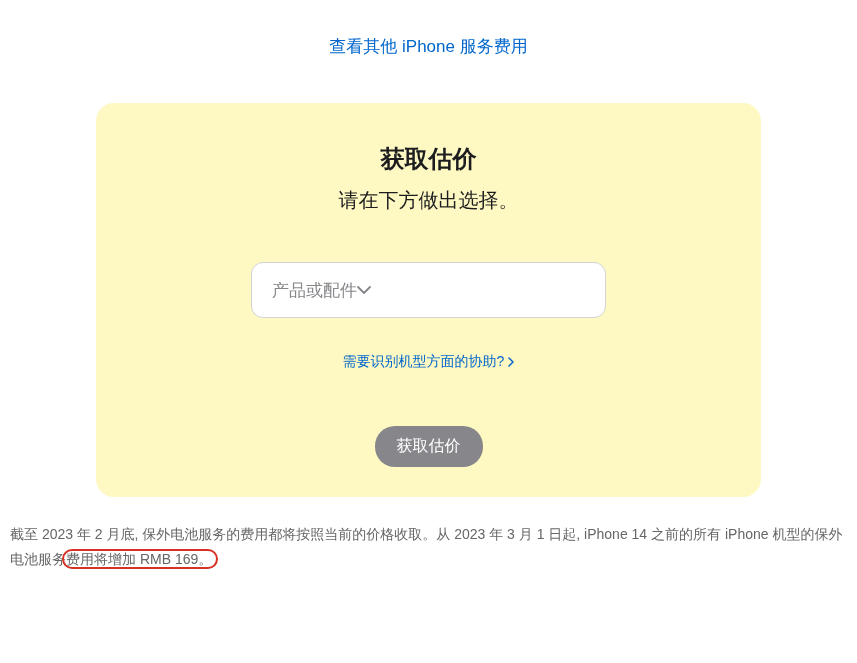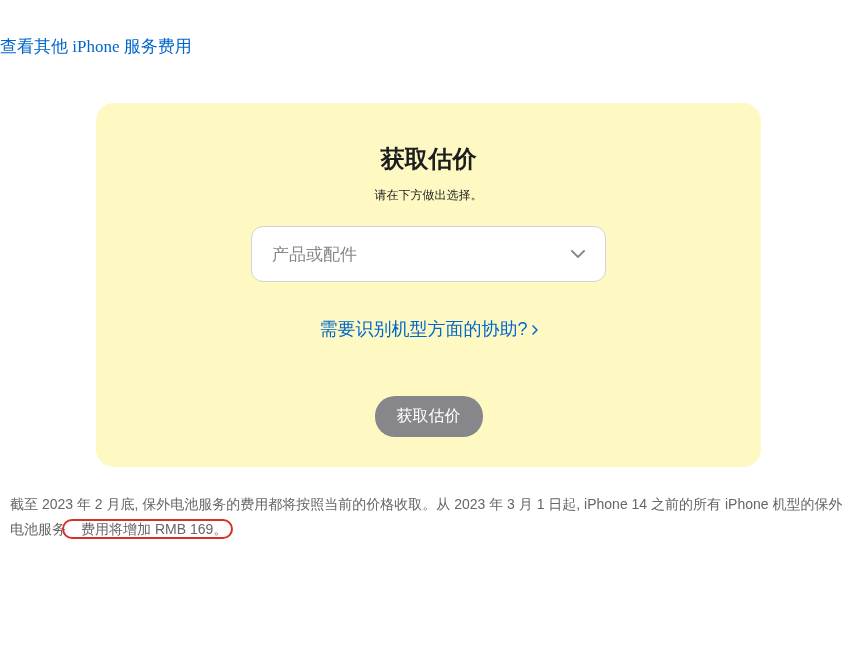--- a/index.html
+++ b/index.html
@@ -8,23 +8,22 @@
       box-sizing: border-box;
     }
     body {
       font-family: -apple-system, BlinkMacSystemFont, "Segoe UI", "Helvetica Neue", Arial, sans-serif;
       background: #ffffff;
       width: 857px;
       height: 663px;
       padding: 0;
     }
     .top-link {
-      text-align: left;
+      text-align: center;
       padding: 35px 0 20px;
-      font-family: Liberation Serif, serif;
     }
     .top-link a {
       color: #0066cc;
       text-decoration: none;
       font-size: 17px;
       font-weight: 400;
     }
     .card {
       background: #fef9c3;
       border-radius: 18px;
@@ -33,59 +32,59 @@
       padding: 40px 30px 30px;
       text-align: center;
     }
     .card-title {
       font-size: 24px;
       font-weight: 600;
       color: #1d1d1f;
       margin-bottom: 12px;
     }
     .card-subtitle {
-      font-size: 12px;
+      font-size: 20px;
       color: #1d1d1f;
-      margin-bottom: 22px;
+      margin-bottom: 48px;
     }
     .select-wrap {
       margin: 0 auto 20px;
       width: 355px;
       position: relative;
     }
     .select-box {
       width: 100%;
       height: 56px;
       background: #ffffff;
       border: 1px solid #d2d2d7;
       border-radius: 12px;
       padding: 0 20px;
       font-size: 17px;
       color: #86868b;
       text-align: left;
       cursor: pointer;
       display: flex;
       align-items: center;
-      justify-content: space-between;
+      justify-content: flex-start;
     }
     .chevron {
       width: 14px;
       height: 14px;
       display: inline-flex;
       align-items: center;
       justify-content: center;
     }
     .chevron svg {
       width: 14px;
       height: 8px;
     }
     .help-link {
       color: #0066cc;
       text-decoration: none;
-      font-size: 18px;
+      font-size: 14px;
       display: inline-flex;
       align-items: center;
       gap: 4px;
       margin-top: 15px;
     }
     .help-link .chev-right svg {
       width: 6px;
       height: 10px;
     }
     .get-quote-btn {
@@ -104,21 +103,20 @@
       font-size: 14px;
       line-height: 1.8;
       text-align: left;
     }
     .footer-para {
       margin-bottom: 10px;
     }
     .highlight-box {
       display: inline;
       position: relative;
-      padding-left: 15px;
     }
     .highlight-border {
       position: absolute;
       border: 2px solid #d93025;
       border-radius: 10px;
       left: -4px;
       top: -2px;
       right: -6px;
       bottom: -2px;
       pointer-events: none;

